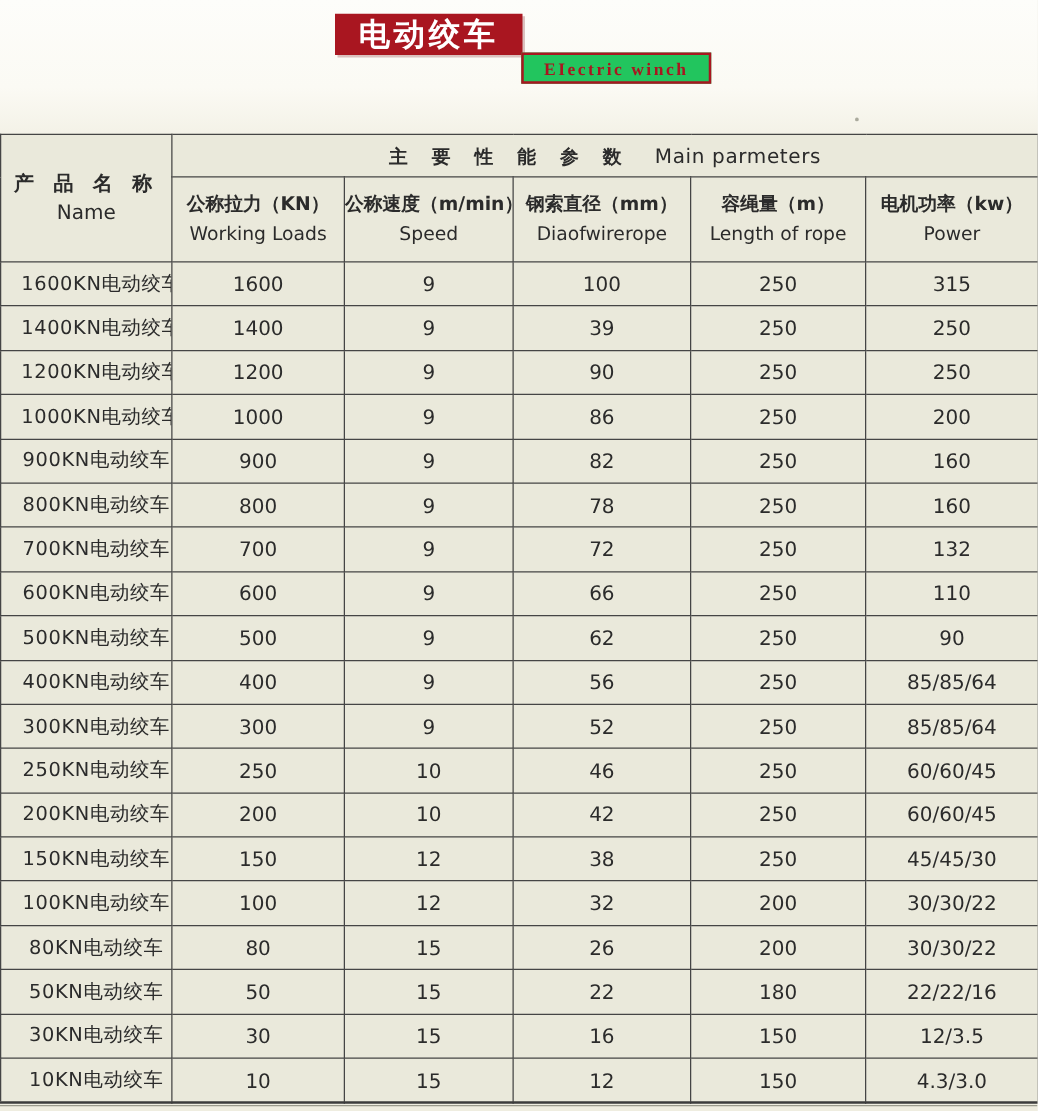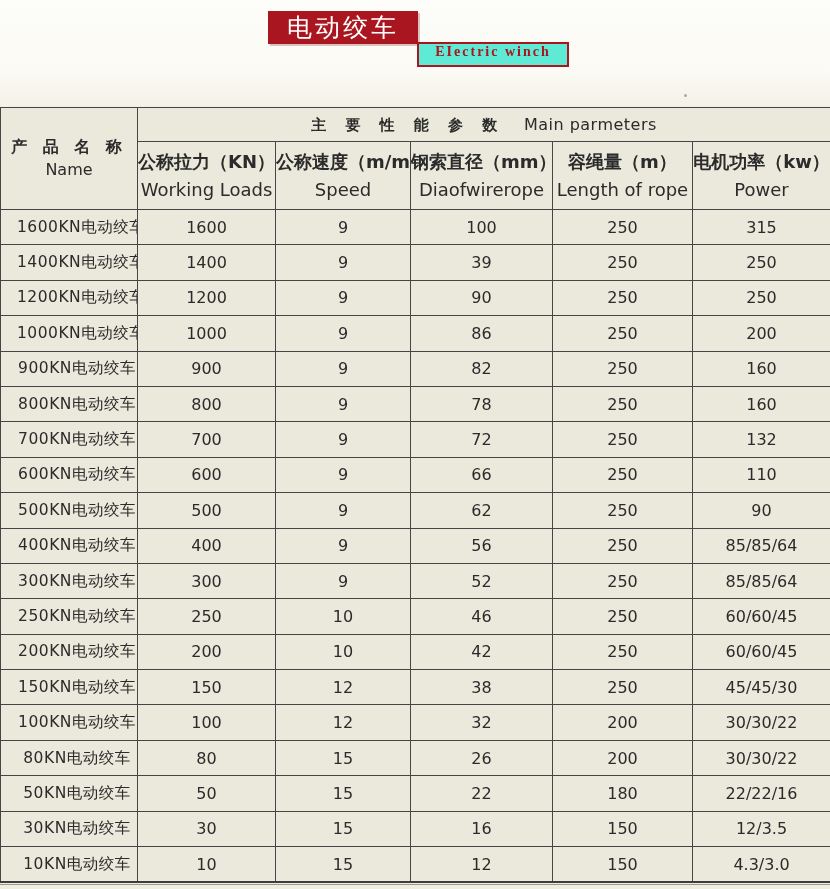--- a/index.html
+++ b/index.html
@@ -6,27 +6,27 @@
   body{
     width:830px;height:889px;position:relative;overflow:hidden;
     background:linear-gradient(180deg,#fdfdfa 0%,#fbfaf4 70px,#f3f1e6 110px,#efede0 100%);
     font-family:"DejaVu Sans","Liberation Sans",sans-serif;
     color:#2b2b2b;
   }
   
   .banner{
     position:absolute;left:268px;top:11px;width:150px;height:33px;
     display:flex;align-items:center;justify-content:center;
-    color:#fff;font-weight:normal;font-size:25px;letter-spacing:3px;
+    color:#fff;font-weight:bold;font-size:25px;letter-spacing:3px;
     box-shadow:2px 2px 0 rgba(120,20,25,.25);
   }
   .en-box{
     position:absolute;left:417px;top:42px;width:148px;height:21px;
-    background:#5eead4;border:2px solid #a91620;
-    display:flex;align-items:flex-start;justify-content:center;
+    background:#22c55e;border:2px solid #a91620;
+    display:flex;align-items:flex-end;justify-content:center;
     font-family:"Liberation Serif","DejaVu Serif",serif;
     font-weight:bold;font-size:14px;letter-spacing:2px;
   }
   
   table.spec{
     position:absolute;left:0;top:107px;width:830px;
     border-collapse:collapse;table-layout:fixed;
     background:#eae9db;
   }
   table.spec th,table.spec td{
@@ -34,21 +34,21 @@
     text-align:center;vertical-align:middle;
     padding:0;overflow:hidden;white-space:nowrap;
   }
   table.spec{border-top:1px solid #454545;border-bottom:2px solid #3c3c3c;}
   tr.group-row th{height:33px;font-size:16px;}
   .group-zh{font-weight:bold;font-size:15px;letter-spacing:7px;}
   .group-en{font-weight:normal;font-size:16px;margin-left:14px;letter-spacing:0.5px;}
   th.name-head{font-size:17px;}
   th.name-head .zh{font-weight:bold;letter-spacing:5px;line-height:1.5;}
   th.name-head .en{font-weight:normal;font-size:16px;line-height:1.4;}
-  tr.colhead-row th{height:67px;font-size:18px;line-height:1.55;}
+  tr.colhead-row th{height:67px;font-size:15px;line-height:1.55;}
   tr.colhead-row .zh{font-weight:bold;}
   tr.colhead-row .en{font-weight:normal;}
   tbody td{height:34.4px;font-size:16px;}
   tbody td.name-col{font-size:15.5px;letter-spacing:0.5px;padding-left:16px;}
   .bottom-rule{
     position:absolute;left:0;top:884px;width:830px;height:1px;
     background:#9a9a8c;
   }
   
   .speck{position:absolute;left:684px;top:94px;width:3px;height:3px;border-radius:50%;background:#8a8a7c;opacity:.7;}

